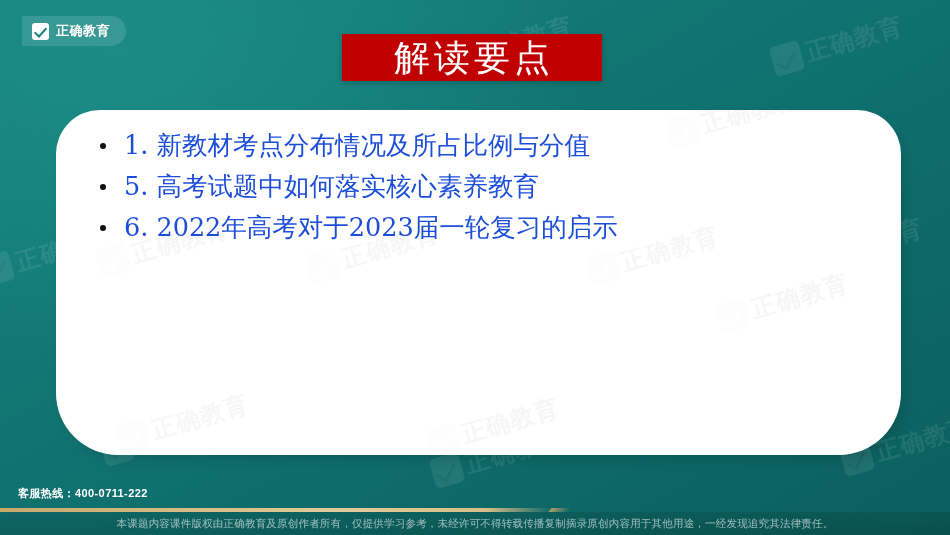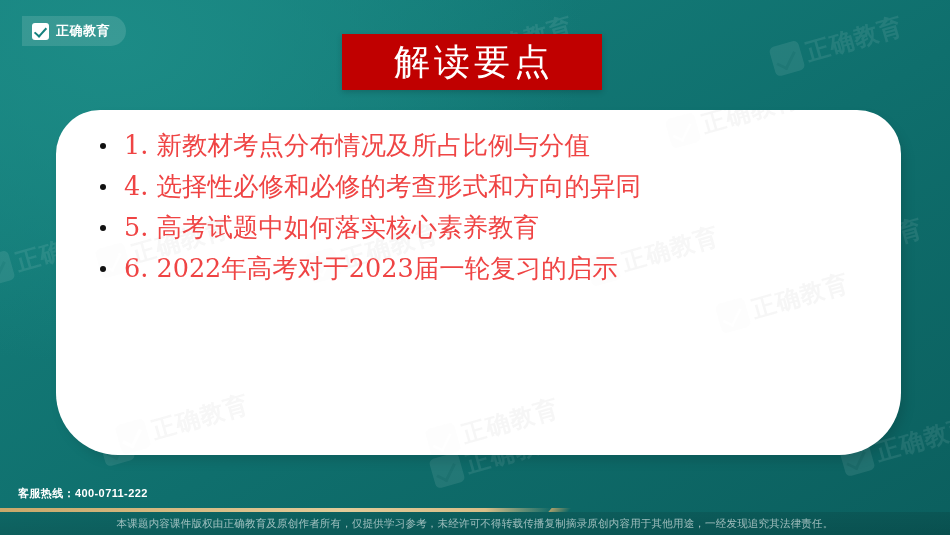--- a/index.html
+++ b/index.html
@@ -112,21 +112,21 @@
     color: #ffffff;
     letter-spacing: 0.5px;
   }
 
   
   .title-banner {
     position: absolute;
     left: 342px;
     top: 34px;
     width: 260px;
-    height: 56px;
+    height: 47px;
     background: #c00000;
     display: flex;
     align-items: center;
     justify-content: center;
     z-index: 6;
     box-shadow: 0 2px 6px rgba(0,0,0,0.18);
   }
   .title-text {
     font-family: "DejaVu Serif", "Liberation Serif", serif;
     font-size: 36px;
@@ -170,21 +170,21 @@
     margin: 0;
     padding: 0;
   }
   ul.points li {
     position: relative;
     padding-left: 46px;
     margin: 0 0 3px 0;
     font-family: "DejaVu Serif", "Liberation Serif", serif;
     font-size: 25.5px;
     line-height: 38px;
-    color: #ef4444;
+    color: #1d4ed8;
     letter-spacing: 0px;
   }
   ul.points li::before {
     content: "";
     position: absolute;
     left: 22px;
     top: 17px;
     width: 6px;
     height: 6px;
     background: #111111;
@@ -334,24 +334,20 @@
       </div>
     </div>
 
     <div class="card-inner">
       <ul class="points">
         <li>
           <span class="pt-num">1.</span>
           <span>新教材考点分布情况及所占比例与分值</span>
         </li>
         <li>
-          <span class="pt-num">4.</span>
-          <span>选择性必修和必修的考查形式和方向的异同</span>
-        </li>
-        <li>
           <span class="pt-num">5.</span>
           <span>高考试题中如何落实核心素养教育</span>
         </li>
         <li>
           <span class="pt-num">6.</span>
           <span>2022年高考对于2023届一轮复习的启示</span>
         </li>
       </ul>
     </div>
   </div>

